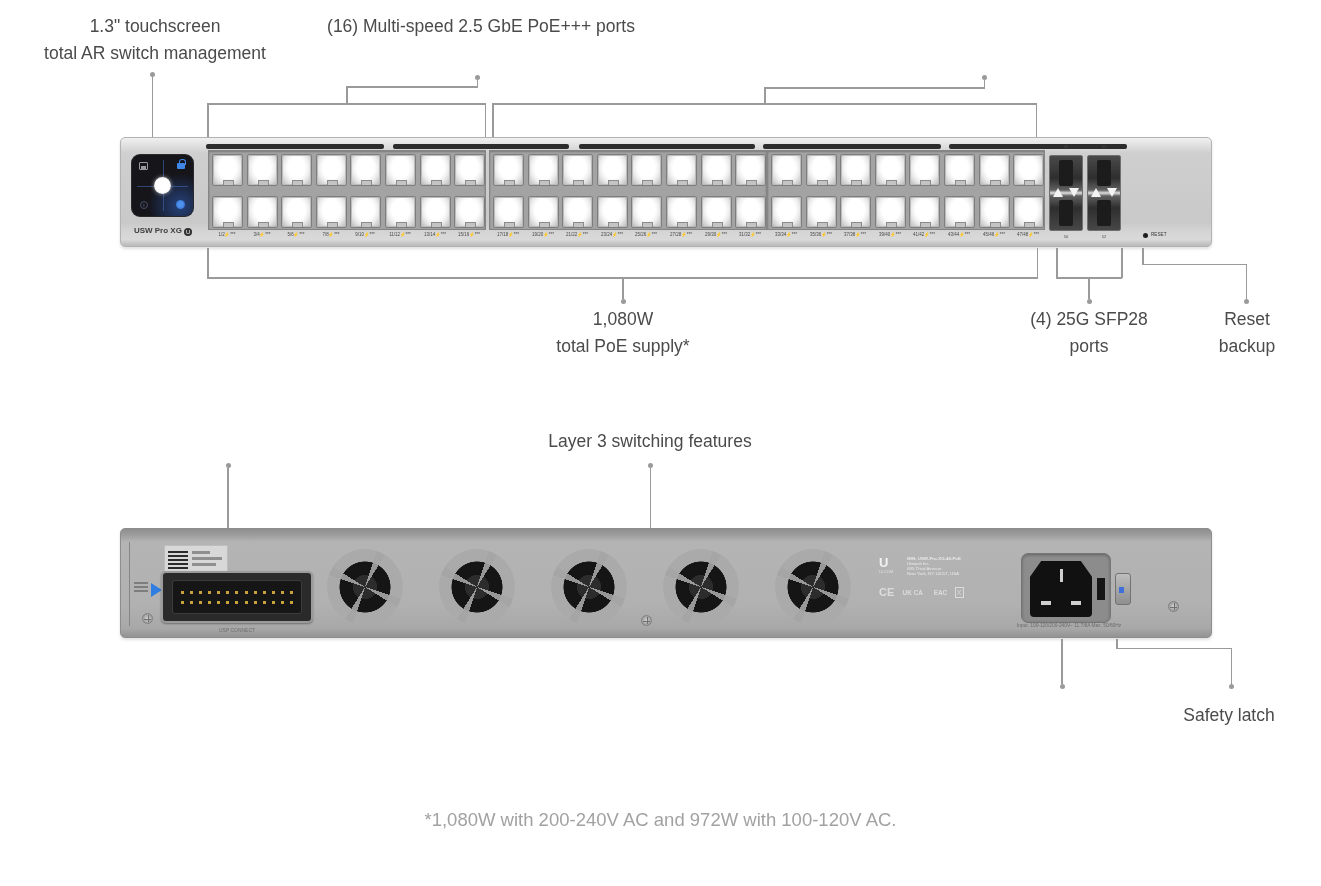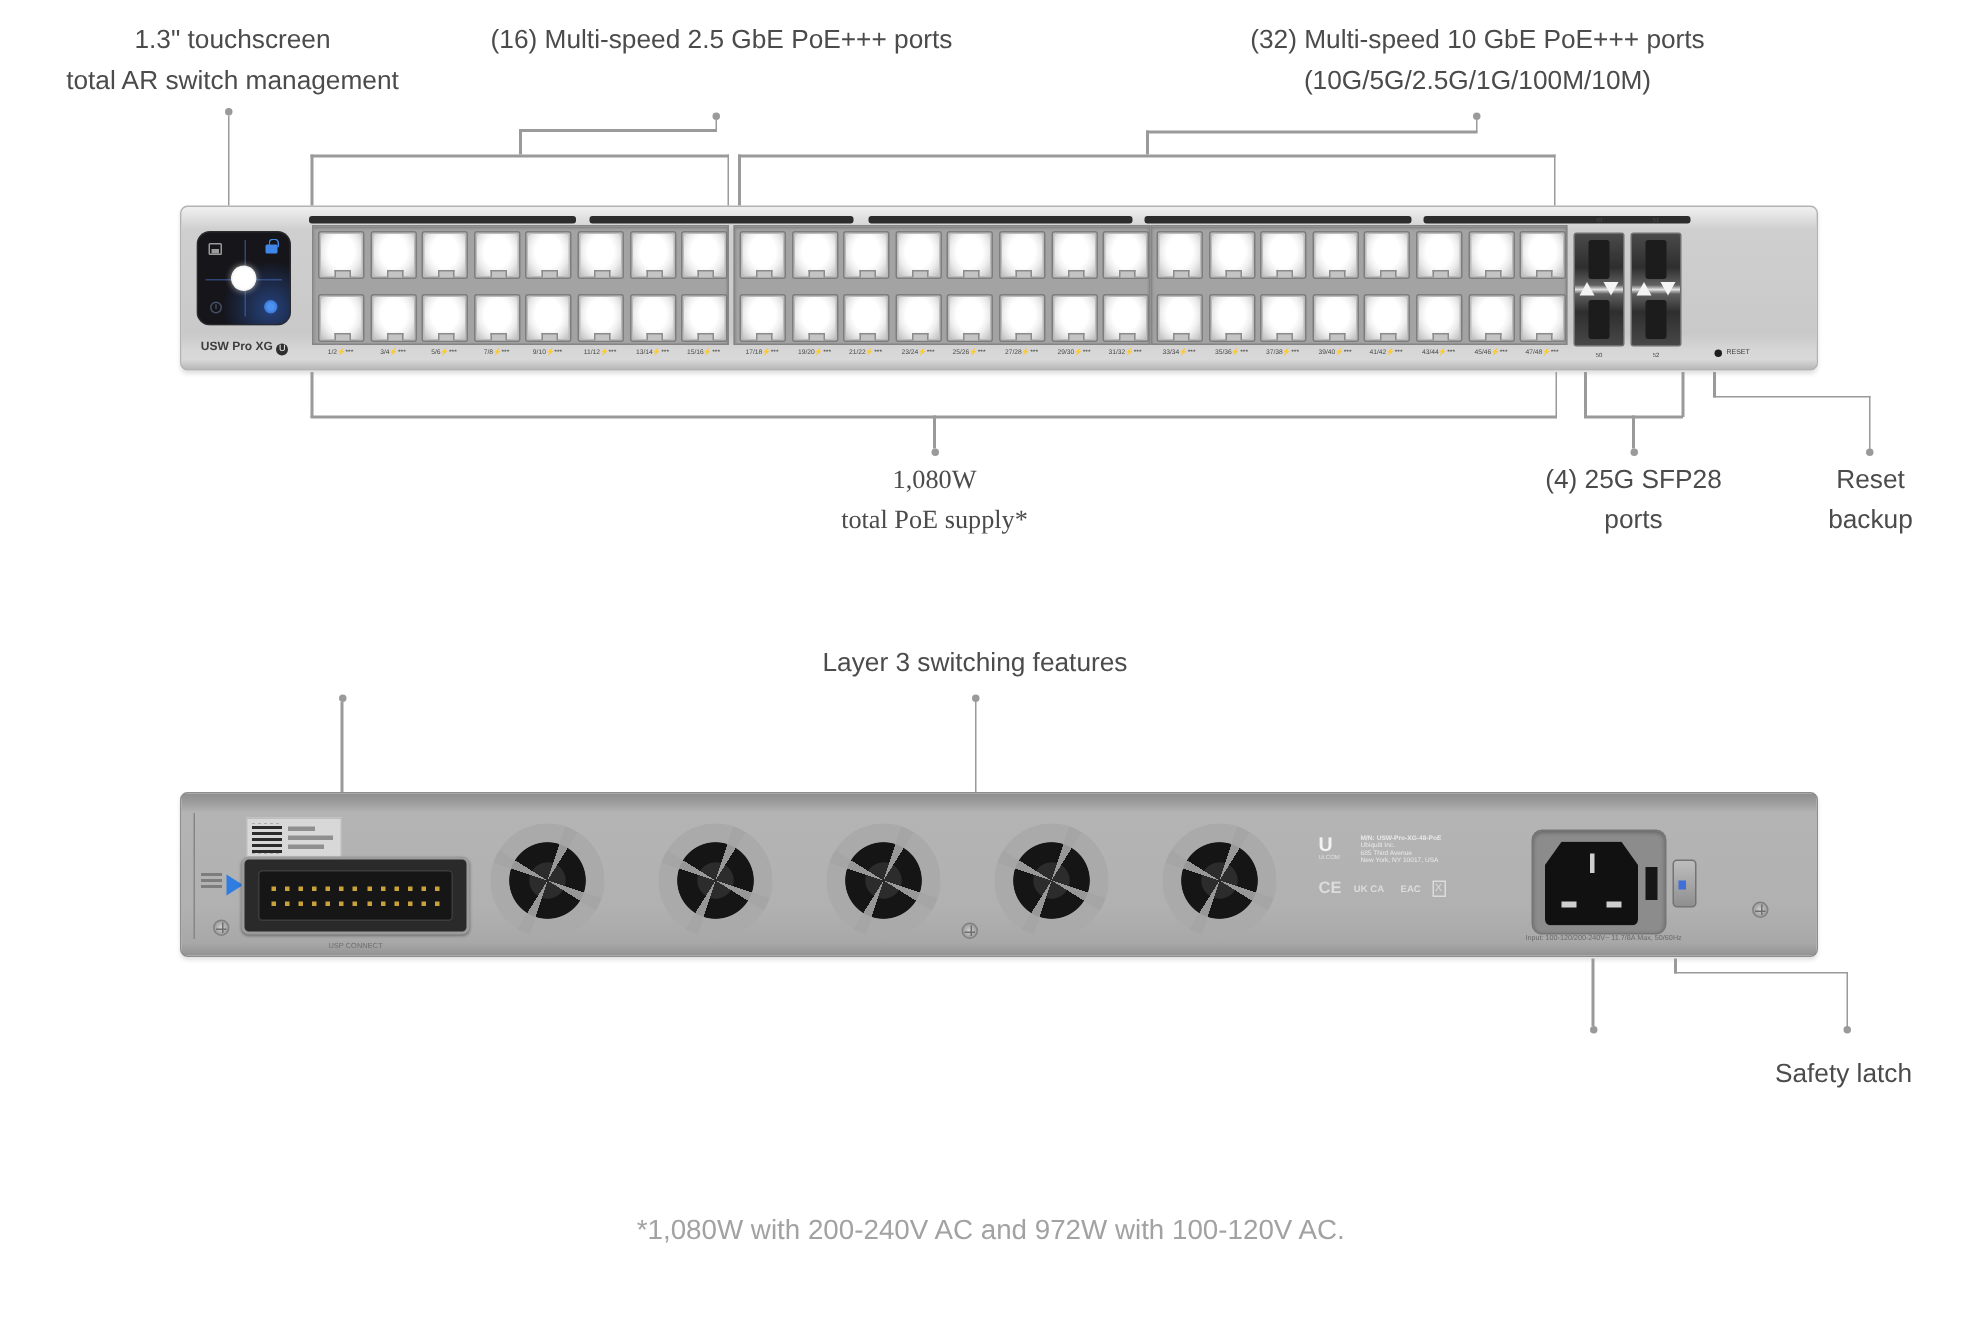--- a/index.html
+++ b/index.html
@@ -136,24 +136,20 @@
 <body>
 
 <div id="canvas">
 
   <div class="ann" style="left:0px; top:13px; width:310px;">
     <div>1.3" touchscreen</div>
     <div>total AR switch management</div>
   </div>
   <div class="ann" style="left:286px; top:13px; width:390px;">
     <div>(16) Multi-speed 2.5 GbE PoE+++ ports</div>
-  </div>
-  <div class="ann" style="left:760px; top:13px; width:450px;">
-    <div>(32) Multi-speed 10 GbE PoE+++ ports</div>
-    <div>(10G/5G/2.5G/1G/100M/10M)</div>
   </div>
 
   <div class="dot" style="left:150px; top:72px;"></div>
   <div class="cl" style="left:151.5px; top:77px; width:1.5px; height:60px;"></div>
 
   <div class="dot" style="left:475px; top:75px;"></div>
   <div class="cl" style="left:476.5px; top:80px; width:1.5px; height:7px;"></div>
   <div class="cl" style="left:346px; top:86px; width:132px; height:1.5px;"></div>
   <div class="cl" style="left:346px; top:86px; width:1.5px; height:17px;"></div>
   <div class="cl" style="left:207px; top:103px; width:279px; height:1.5px;"></div>
@@ -286,21 +282,21 @@
 
     <div id="reset-dot"></div>
     <div id="reset-text">RESET</div>
   </div>
 
   <div class="cl" style="left:207px;  top:248px; width:1.5px; height:30px;"></div>
   <div class="cl" style="left:1036.5px; top:248px; width:1.5px; height:30px;"></div>
   <div class="cl" style="left:207px;  top:277px; width:831px; height:1.5px;"></div>
   <div class="cl" style="left:622px;  top:277px; width:1.5px; height:22px;"></div>
   <div class="dot" style="left:620.5px; top:299px;"></div>
-  <div class="ann" style="left:473px; top:306px; width:300px;font-family:Liberation Serif, serif;">
+  <div class="ann" style="left:473px; top:306px; width:300px;">
     <div>1,080W</div>
     <div>total PoE supply*</div>
   </div>
 
   <div class="cl" style="left:1056px; top:248px; width:1.5px; height:30px;"></div>
   <div class="cl" style="left:1121px; top:248px; width:1.5px; height:30px;"></div>
   <div class="cl" style="left:1056px; top:277px; width:66px; height:1.5px;"></div>
   <div class="cl" style="left:1088px; top:277px; width:1.5px; height:22px;"></div>
   <div class="dot" style="left:1086.5px; top:299px;"></div>
   <div class="ann" style="left:989px; top:306px; width:200px;">

